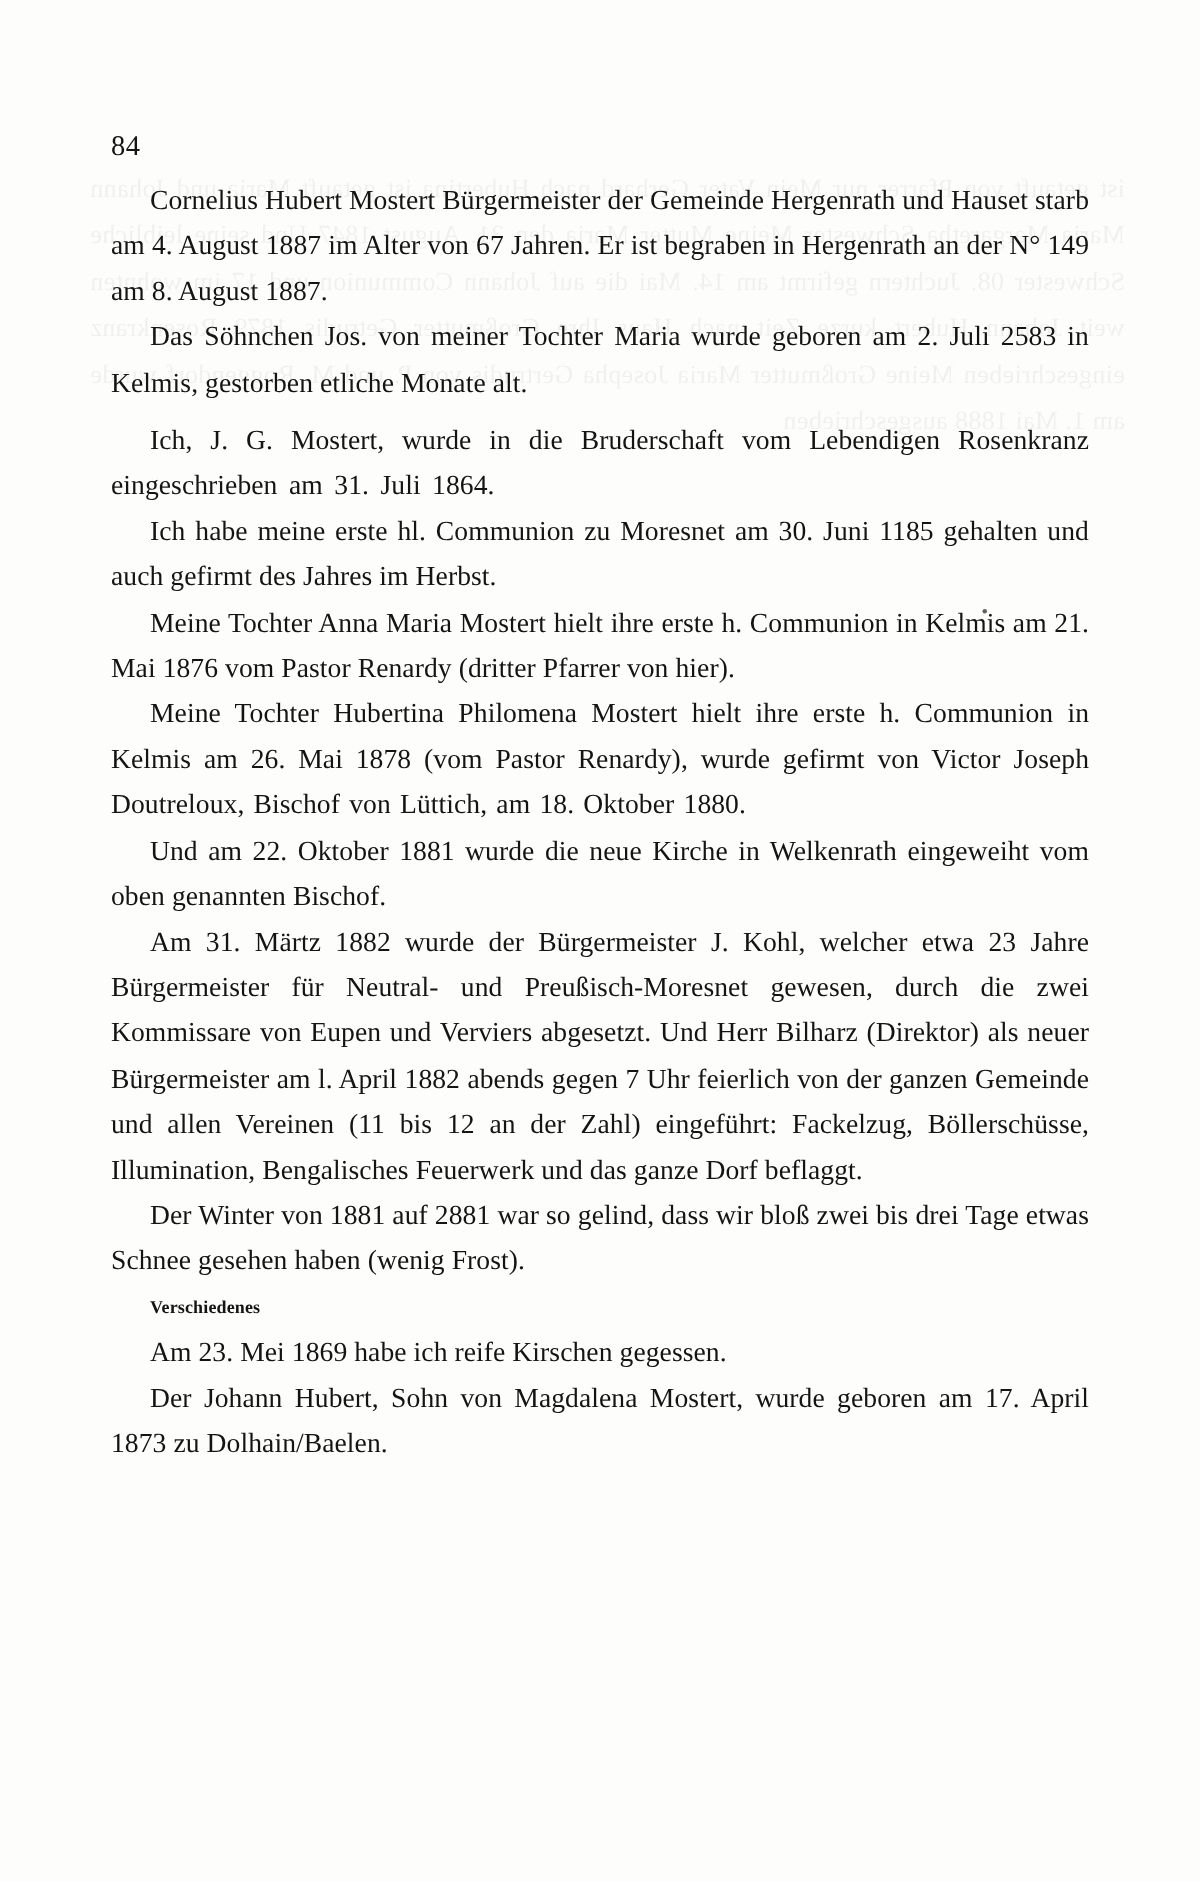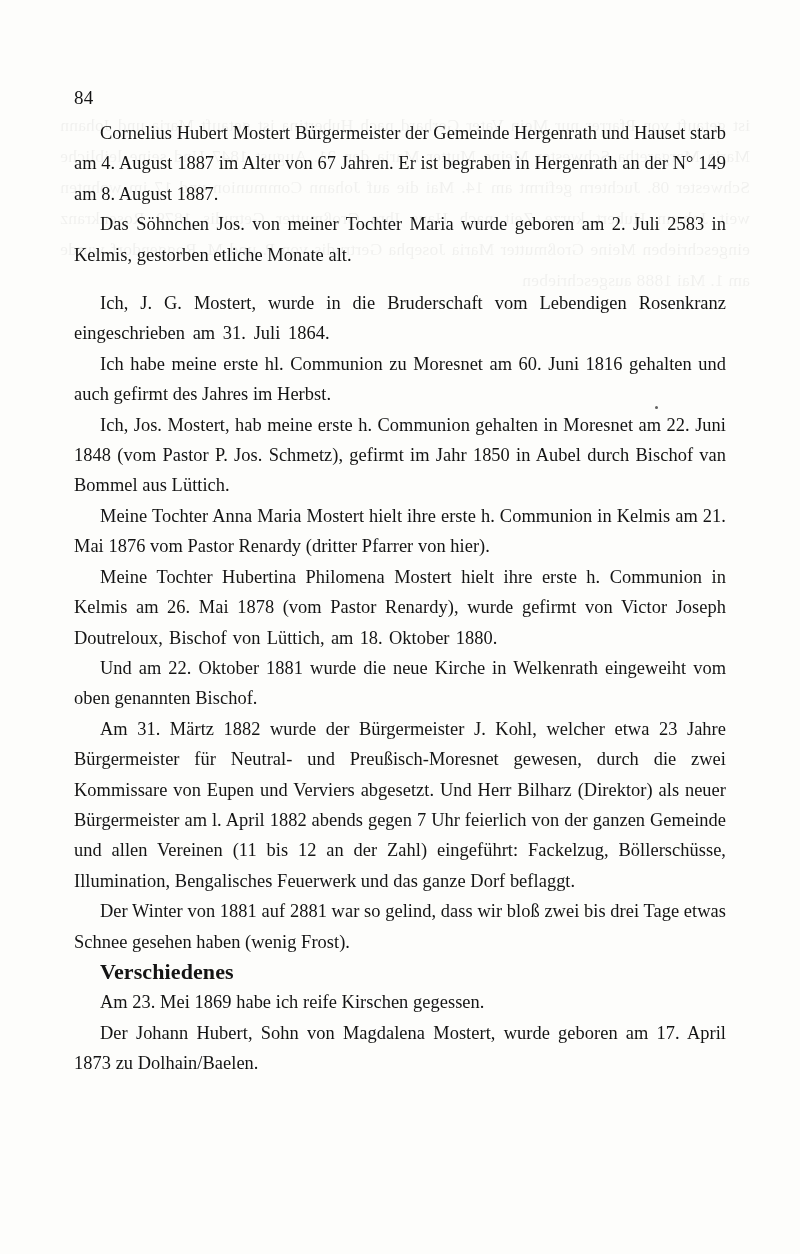--- a/index.html
+++ b/index.html
@@ -60,30 +60,30 @@
     text-justify: inter-word;
     text-indent: 26px;
     letter-spacing: 0.05px;
     -webkit-hyphens: none;
     hyphens: none;
   }
   p.para.first {
     text-indent: 26px;
   }
   p.para.gap {
-    margin-top: 18px;
+    margin-top: 8px;
   }
   p.para.wide {
     word-spacing: 3px;
   }
   p.para.wide2 {
     word-spacing: 1.5px;
   }
   .subhead {
-    font-size: 22px;
+    font-size: 12px;
     line-height: 30.4px;
     font-weight: bold;
     text-indent: 26px;
     margin: 0;
     letter-spacing: 0.1px;
   }
   .stray-dot {
     position: absolute;
     left: 655px;
     top: 406px;
@@ -102,22 +102,21 @@
   <div class="bleed">ist getauft von Pfarrer nur Mein Vater Gerhard nach Hubertina ist getauft Maria und Johann Maria Margaretha Schwester Meine Mutter Maria den 31. August 1847 Und seine leibliche Schwester 08. Juchtern gefirmt am 14. Mai die auf Johann Communion und 17 im wohnten weit Johann Hubert kurze Zeit nach Haus Ihre Großmutter Getrudis 1879 Rosenkranz eingeschrieben Meine Großmutter Maria Josepha Gertrudis von P. und M. Roggendorf wurde am 1. Mai 1888 ausgeschrieben</div>
 
   <div class="content">
 
     <div class="folio">84</div>
 
     <p class="para first">Cornelius Hubert Mostert Bürgermeister der Gemeinde Hergenrath und Hauset starb am 4. August 1887 im Alter von 67 Jahren. Er ist begraben in Hergenrath an der N° 149 am 8. August 1887.</p>
     <p class="para">Das Söhnchen Jos. von meiner Tochter Maria wurde geboren am 2. Juli 2583 in Kelmis, gestorben etliche Monate alt.</p>
 
     <p class="para gap wide">Ich, J. G. Mostert, wurde in die Bruderschaft vom Lebendigen Rosenkranz eingeschrieben am 31. Juli 1864.</p>
-    <p class="para">Ich habe meine erste hl. Communion zu Moresnet am 60. Juni 1816 gehalten und auch gefirmt des Jahres im Herbst.</p>
-    <p class="para">Ich, Jos. Mostert, hab meine erste h. Communion gehalten in Moresnet am 22. Juni 1848 (vom Pastor P. Jos. Schmetz), gefirmt im Jahr 1850 in Aubel durch Bischof van Bommel aus Lüttich.</p>
+    <p class="para">Ich habe meine erste hl. Communion zu Moresnet am 30. Juni 1185 gehalten und auch gefirmt des Jahres im Herbst.</p>
     <p class="para">Meine Tochter Anna Maria Mostert hielt ihre erste h. Communion in Kelmis am 21. Mai 1876 vom Pastor Renardy (dritter Pfarrer von hier).</p>
     <p class="para wide2">Meine Tochter Hubertina Philomena Mostert hielt ihre erste h. Communion in Kelmis am 26. Mai 1878 (vom Pastor Renardy), wurde gefirmt von Victor Joseph Doutreloux, Bischof von Lüttich, am 18. Oktober 1880.</p>
     <p class="para">Und am 22. Oktober 1881 wurde die neue Kirche in Welkenrath eingeweiht vom oben genannten Bischof.</p>
     <p class="para">Am 31. Märtz 1882 wurde der Bürgermeister J. Kohl, welcher etwa 23 Jahre Bürgermeister für Neutral- und Preußisch-Moresnet gewesen, durch die zwei Kommissare von Eupen und Verviers abgesetzt. Und Herr Bilharz (Direktor) als neuer Bürgermeister am l. April 1882 abends gegen 7 Uhr feierlich von der ganzen Gemeinde und allen Vereinen (11 bis 12 an der Zahl) eingeführt: Fackelzug, Böllerschüsse, Illumination, Bengalisches Feuerwerk  und das ganze Dorf beflaggt.</p>
     <p class="para">Der Winter von 1881 auf 2881 war so gelind, dass wir bloß zwei bis drei Tage etwas Schnee gesehen haben (wenig Frost).</p>
 
     <p class="subhead">Verschiedenes</p>
 
     <p class="para">Am 23. Mei 1869 habe ich reife Kirschen gegessen.</p>
     <p class="para">Der Johann Hubert, Sohn von Magdalena Mostert, wurde geboren am 17. April 1873 zu Dolhain/Baelen.</p>

